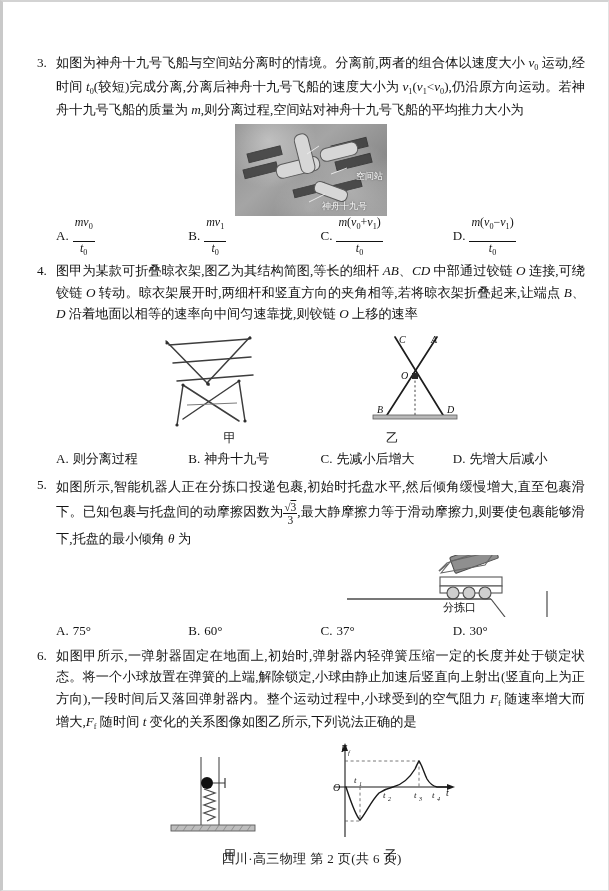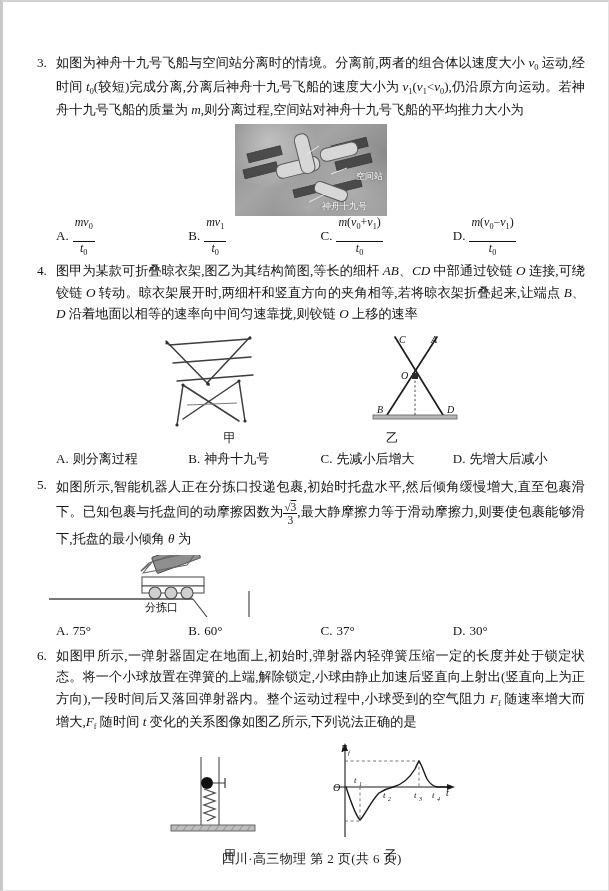--- a/index.html
+++ b/index.html
@@ -167,21 +167,21 @@
     gap: 96px;
     margin-top: 4px;
   }
   .cap-row {
     display: flex;
     justify-content: center;
     gap: 150px;
     margin-top: 1px;
   }
 
-  .robot-fig { margin-top: 4px; text-align: left; }
+  .robot-fig { margin-top: 4px; text-align: right; }
   .q6figs {
     display: flex;
     justify-content: center;
     align-items: flex-end;
     gap: 58px;
     margin-top: 4px;
   }
   .q6caps {
     display: flex;
     justify-content: center;

